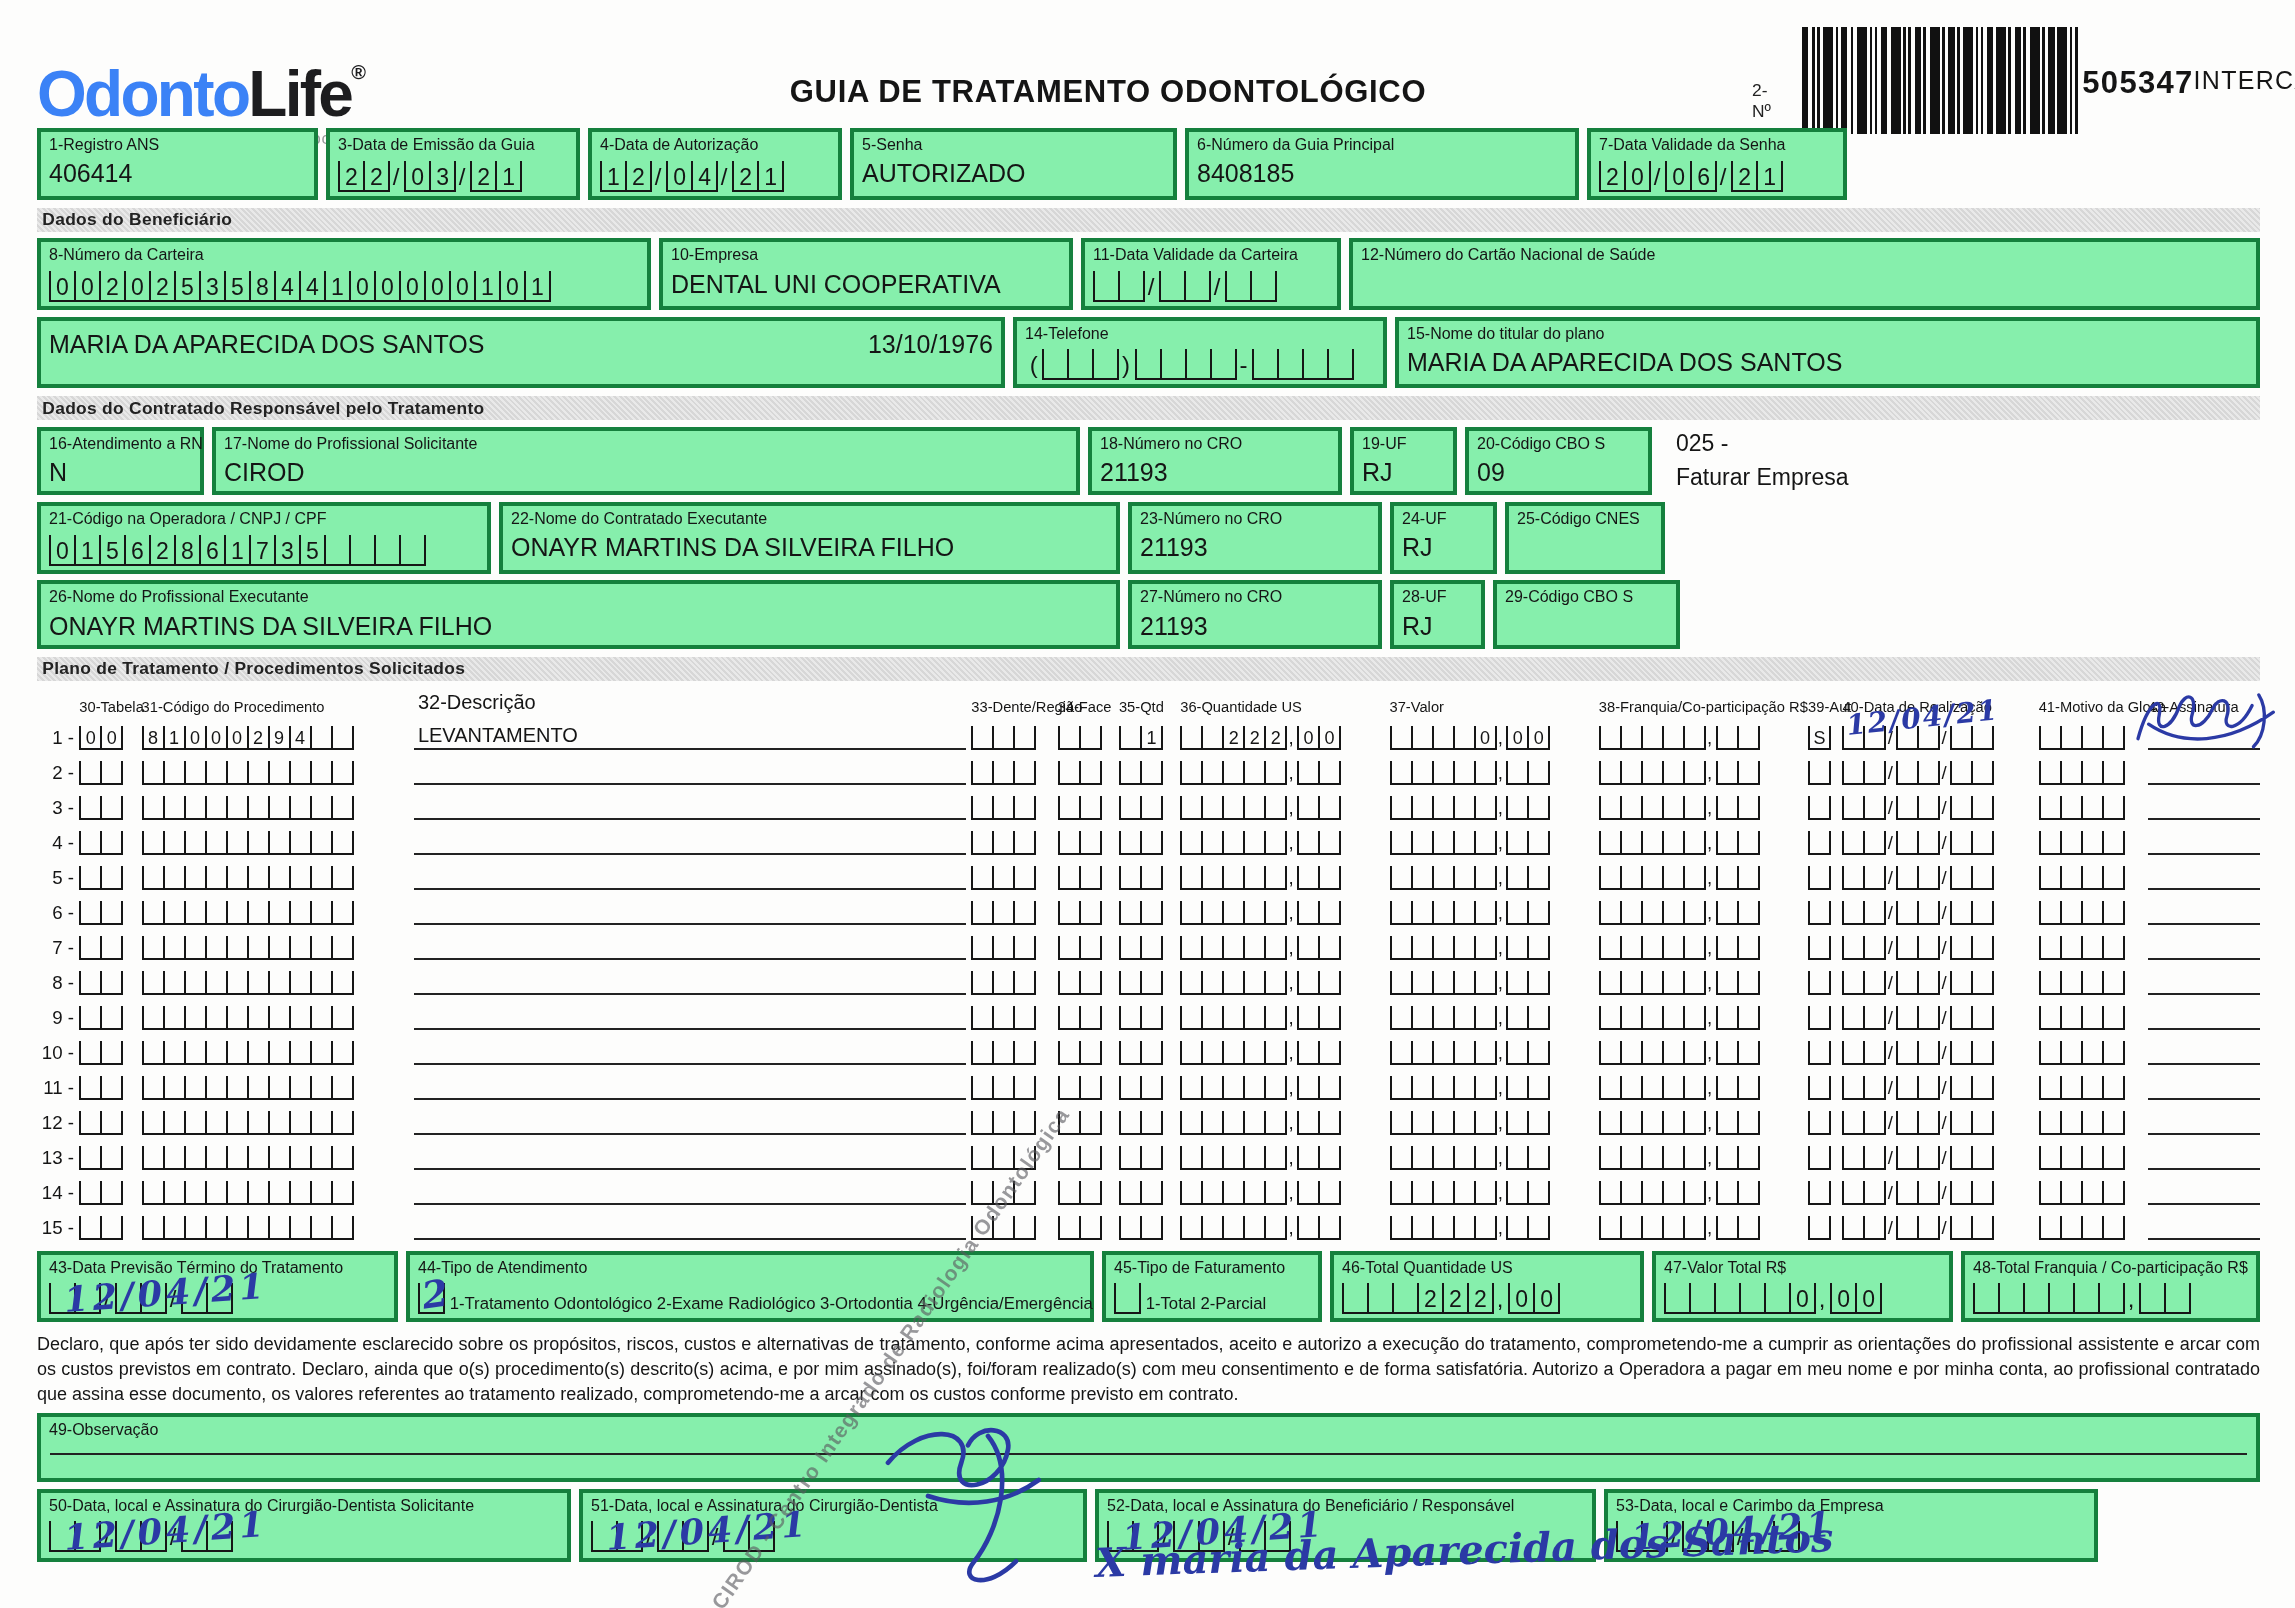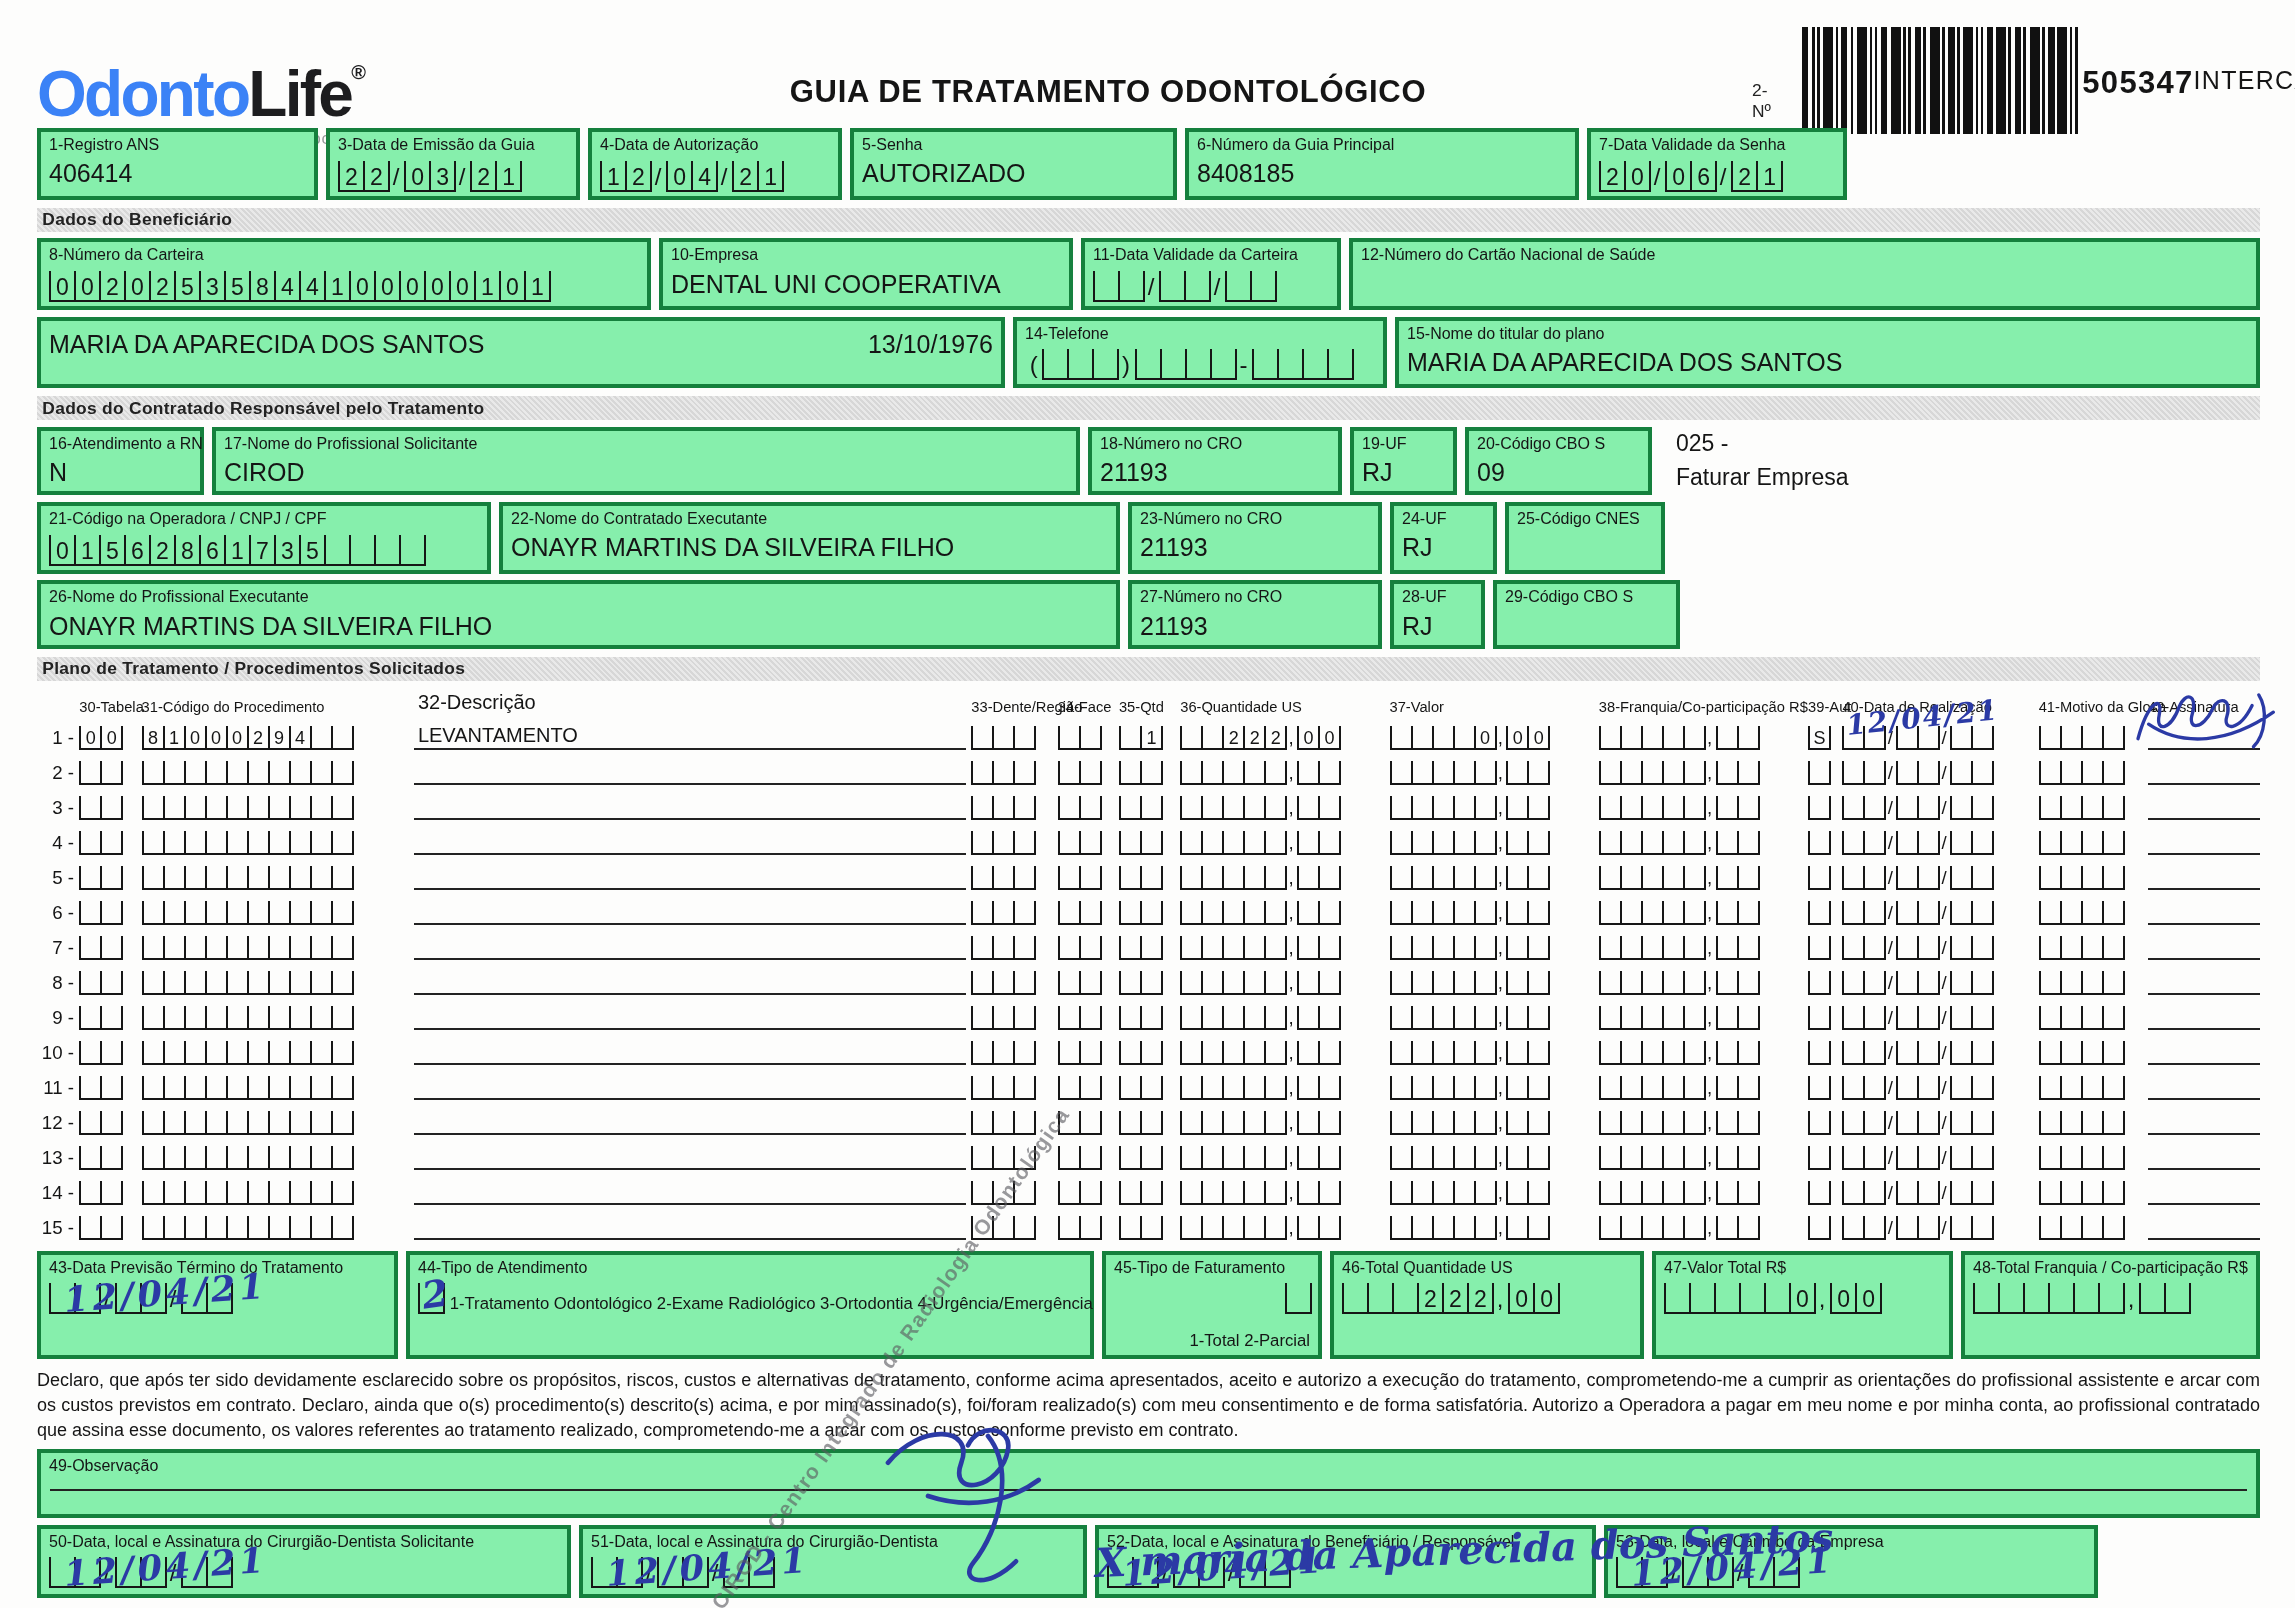--- a/index.html
+++ b/index.html
@@ -1734,21 +1734,21 @@
       <div style="display:flex;align-items:flex-end;gap:6.7px;">
         <span class="cells">
             <span class="cell">&nbsp;</span>
           </span>
         <span class="opts">1-Tratamento Odontológico  2-Exame Radiológico  3-Ortodontia  4-Urgência/Emergência</span>
       </div>
       <span class="hand inline-hand" style="left:12px;top:17.4px;transform:rotate(-8deg);">2</span>
     </div>
     <div class="box" style="width:220px;">
       <div class="lbl">45-Tipo de Faturamento</div>
-      <div style="display:flex;align-items:flex-end;gap:6.7px;flex-direction:column;">
+      <div style="display:flex;align-items:flex-end;gap:6.7px;">
         <span class="cells">
             <span class="cell">&nbsp;</span>
           </span>
         <span class="opts">1-Total  2-Parcial</span>
       </div>
     </div>
     <div class="box" style="width:314px;">
       <div class="lbl">46-Total Quantidade US</div>
       <div class="cells">
           <span class="cell">&nbsp;</span>

